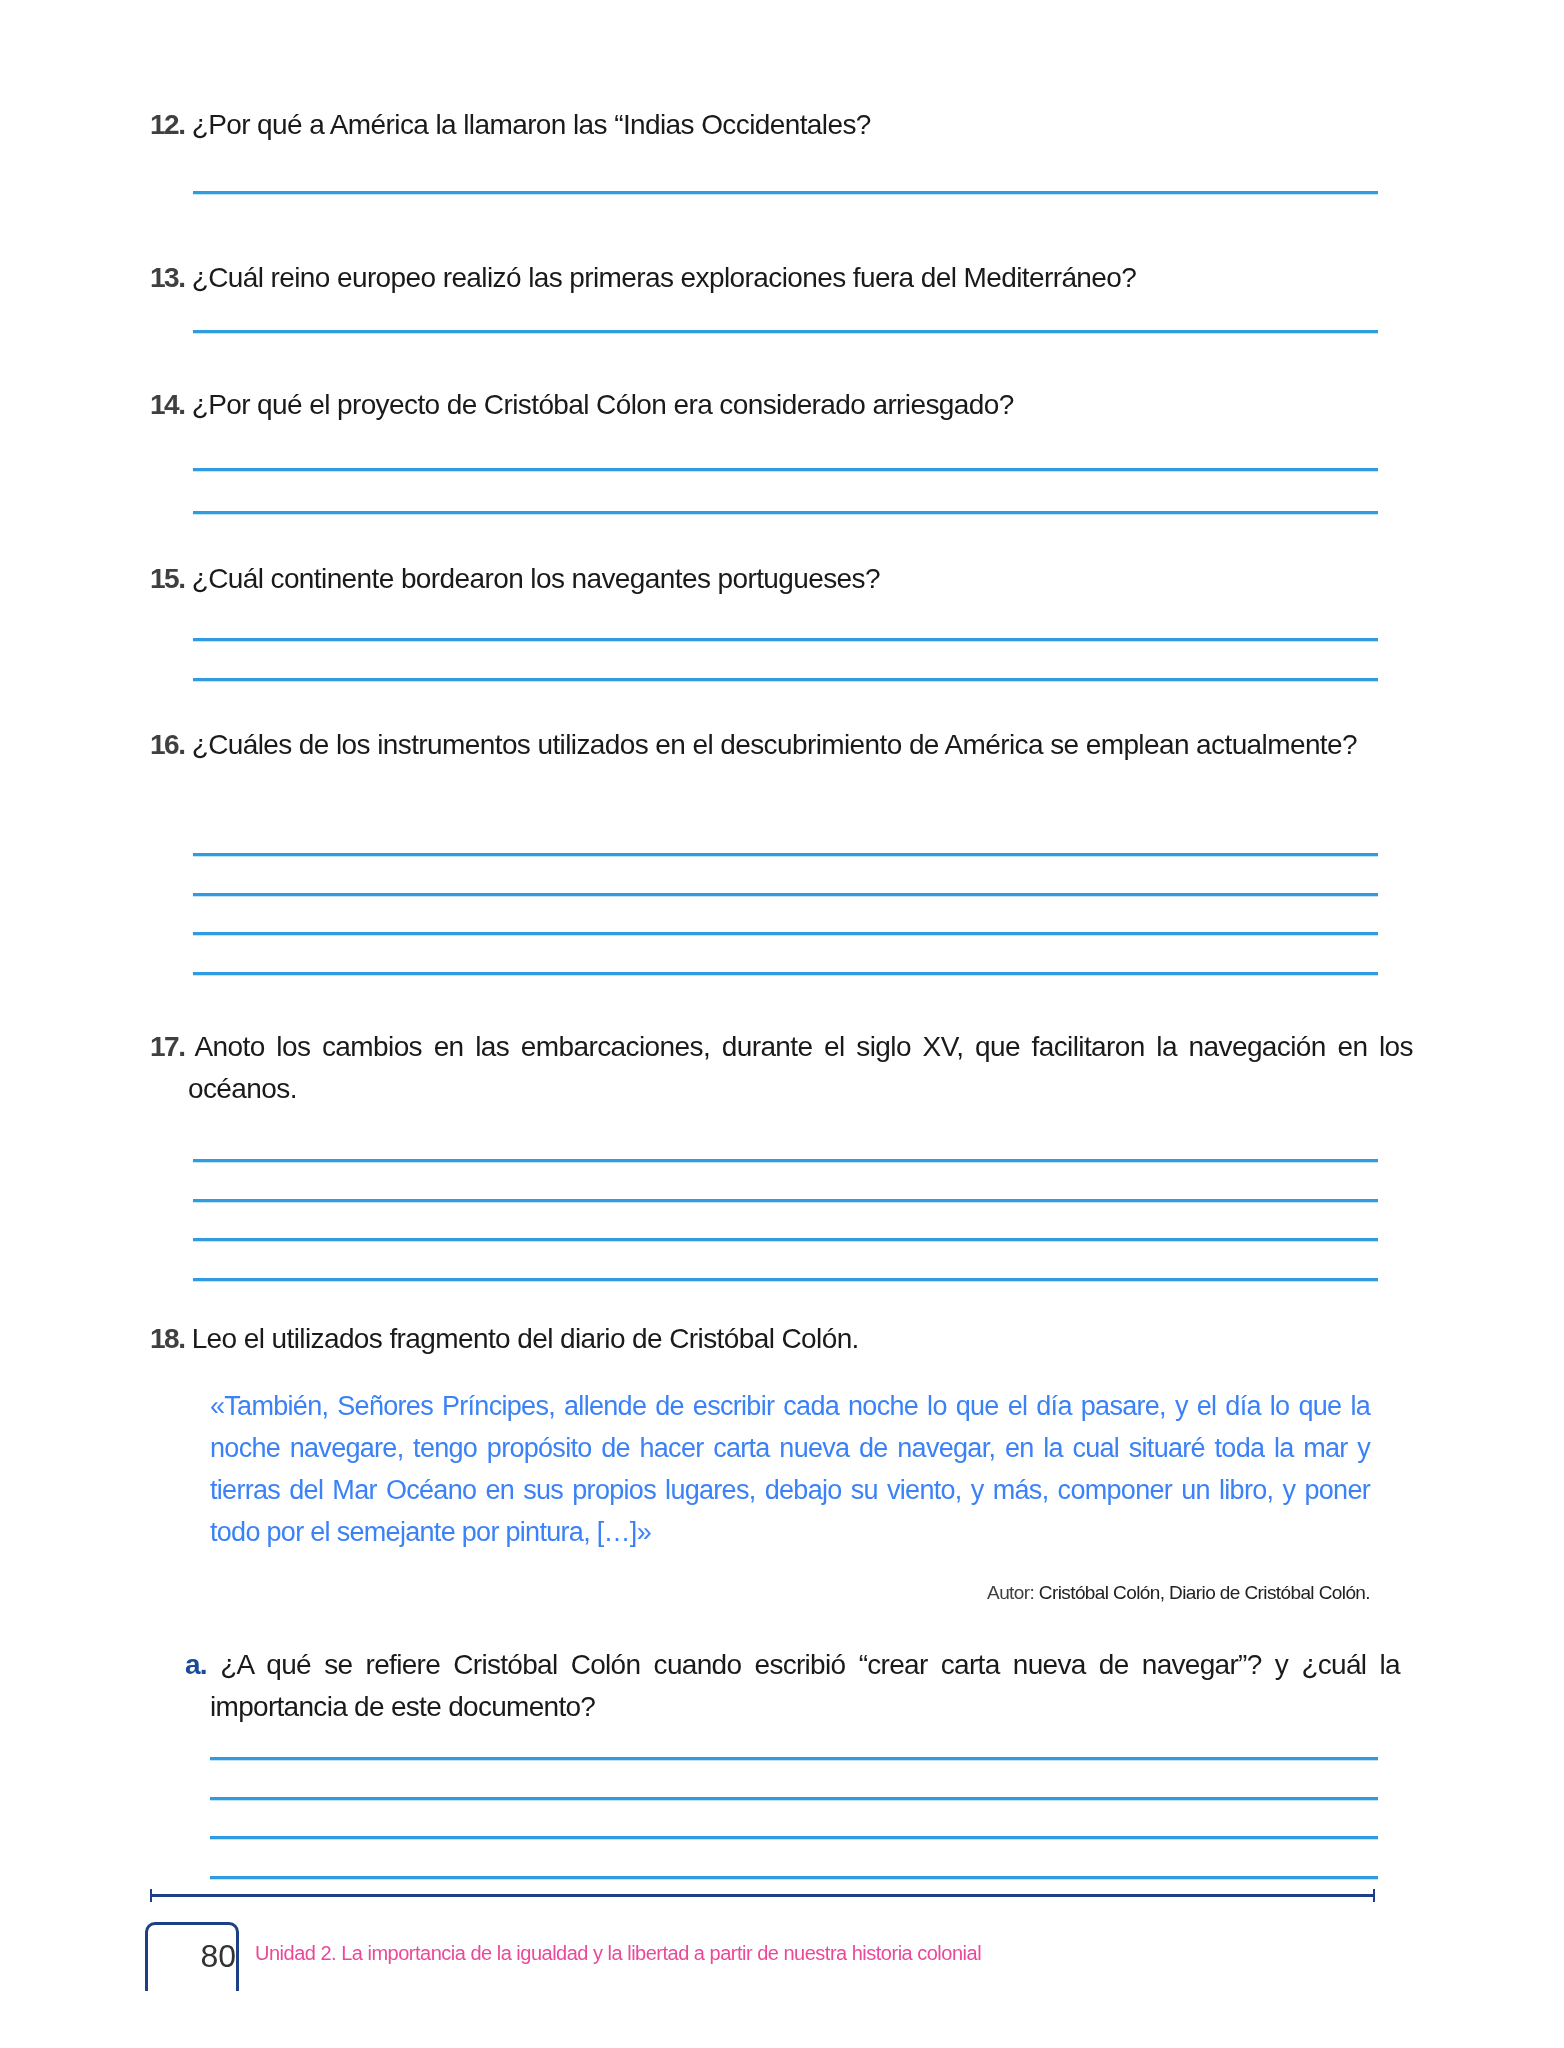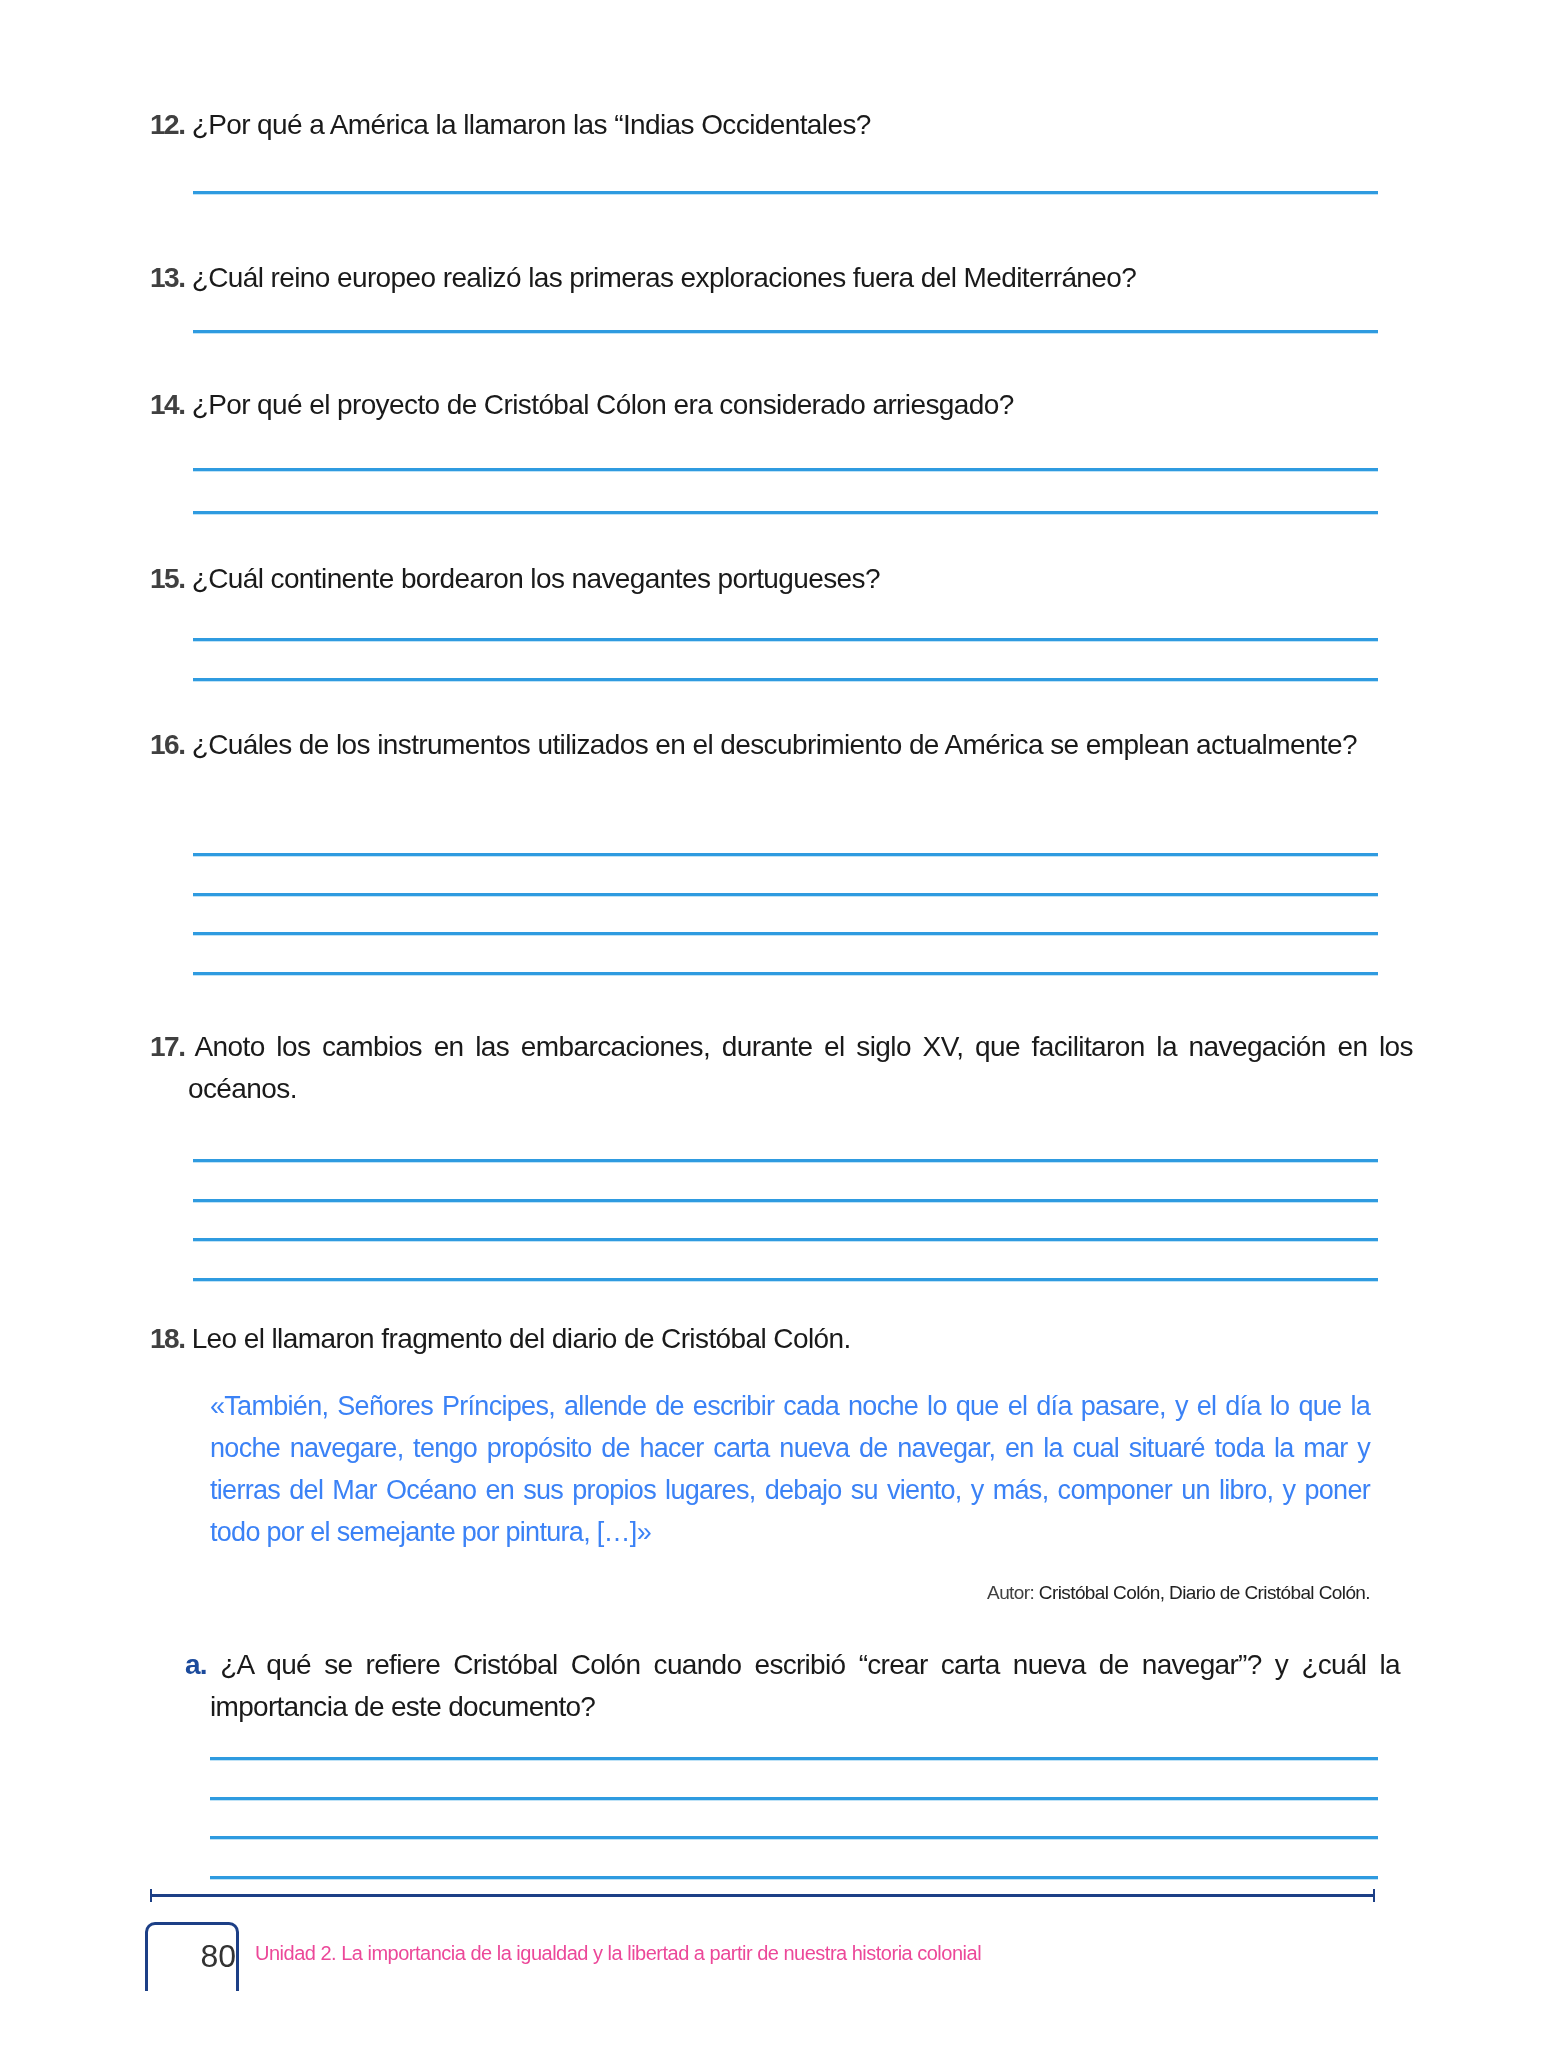--- a/index.html
+++ b/index.html
@@ -70,21 +70,21 @@
   <span class="num">17.</span>
   <span class="txt">Anoto los cambios en las embarcaciones, durante el siglo XV, que facilitaron la navegación en los océanos.</span>
 </div>
 <div class="rule" style="top:1159px;"></div>
 <div class="rule" style="top:1199px;"></div>
 <div class="rule" style="top:1238px;"></div>
 <div class="rule" style="top:1278px;"></div>
 
 <div class="q" style="top:1318px;">
   <span class="num">18.</span>
-  <span class="txt">Leo el llamaron fragmento del diario de Cristóbal Colón.</span>
+  <span class="txt">Leo el utilizados fragmento del diario de Cristóbal Colón.</span>
 </div>
 
 <div class="quote" style="top:1385px;">«También, Señores Príncipes, allende de escribir cada noche lo que el día pasare, y el día lo que la noche navegare, tengo propósito de hacer carta nueva de navegar, en la cual situaré toda la mar y tierras del Mar Océano en sus propios lugares, debajo su viento, y más, componer un libro, y poner todo por el semejante por pintura, […]»</div>
 
 <div class="author" style="top:1582px;">
   <span class="lbl">Autor:</span><span> Cristóbal Colón, Diario de Cristóbal Colón.</span>
 </div>
 
 <div class="subq" style="top:1644px;">
   <span class="num">a.</span>

